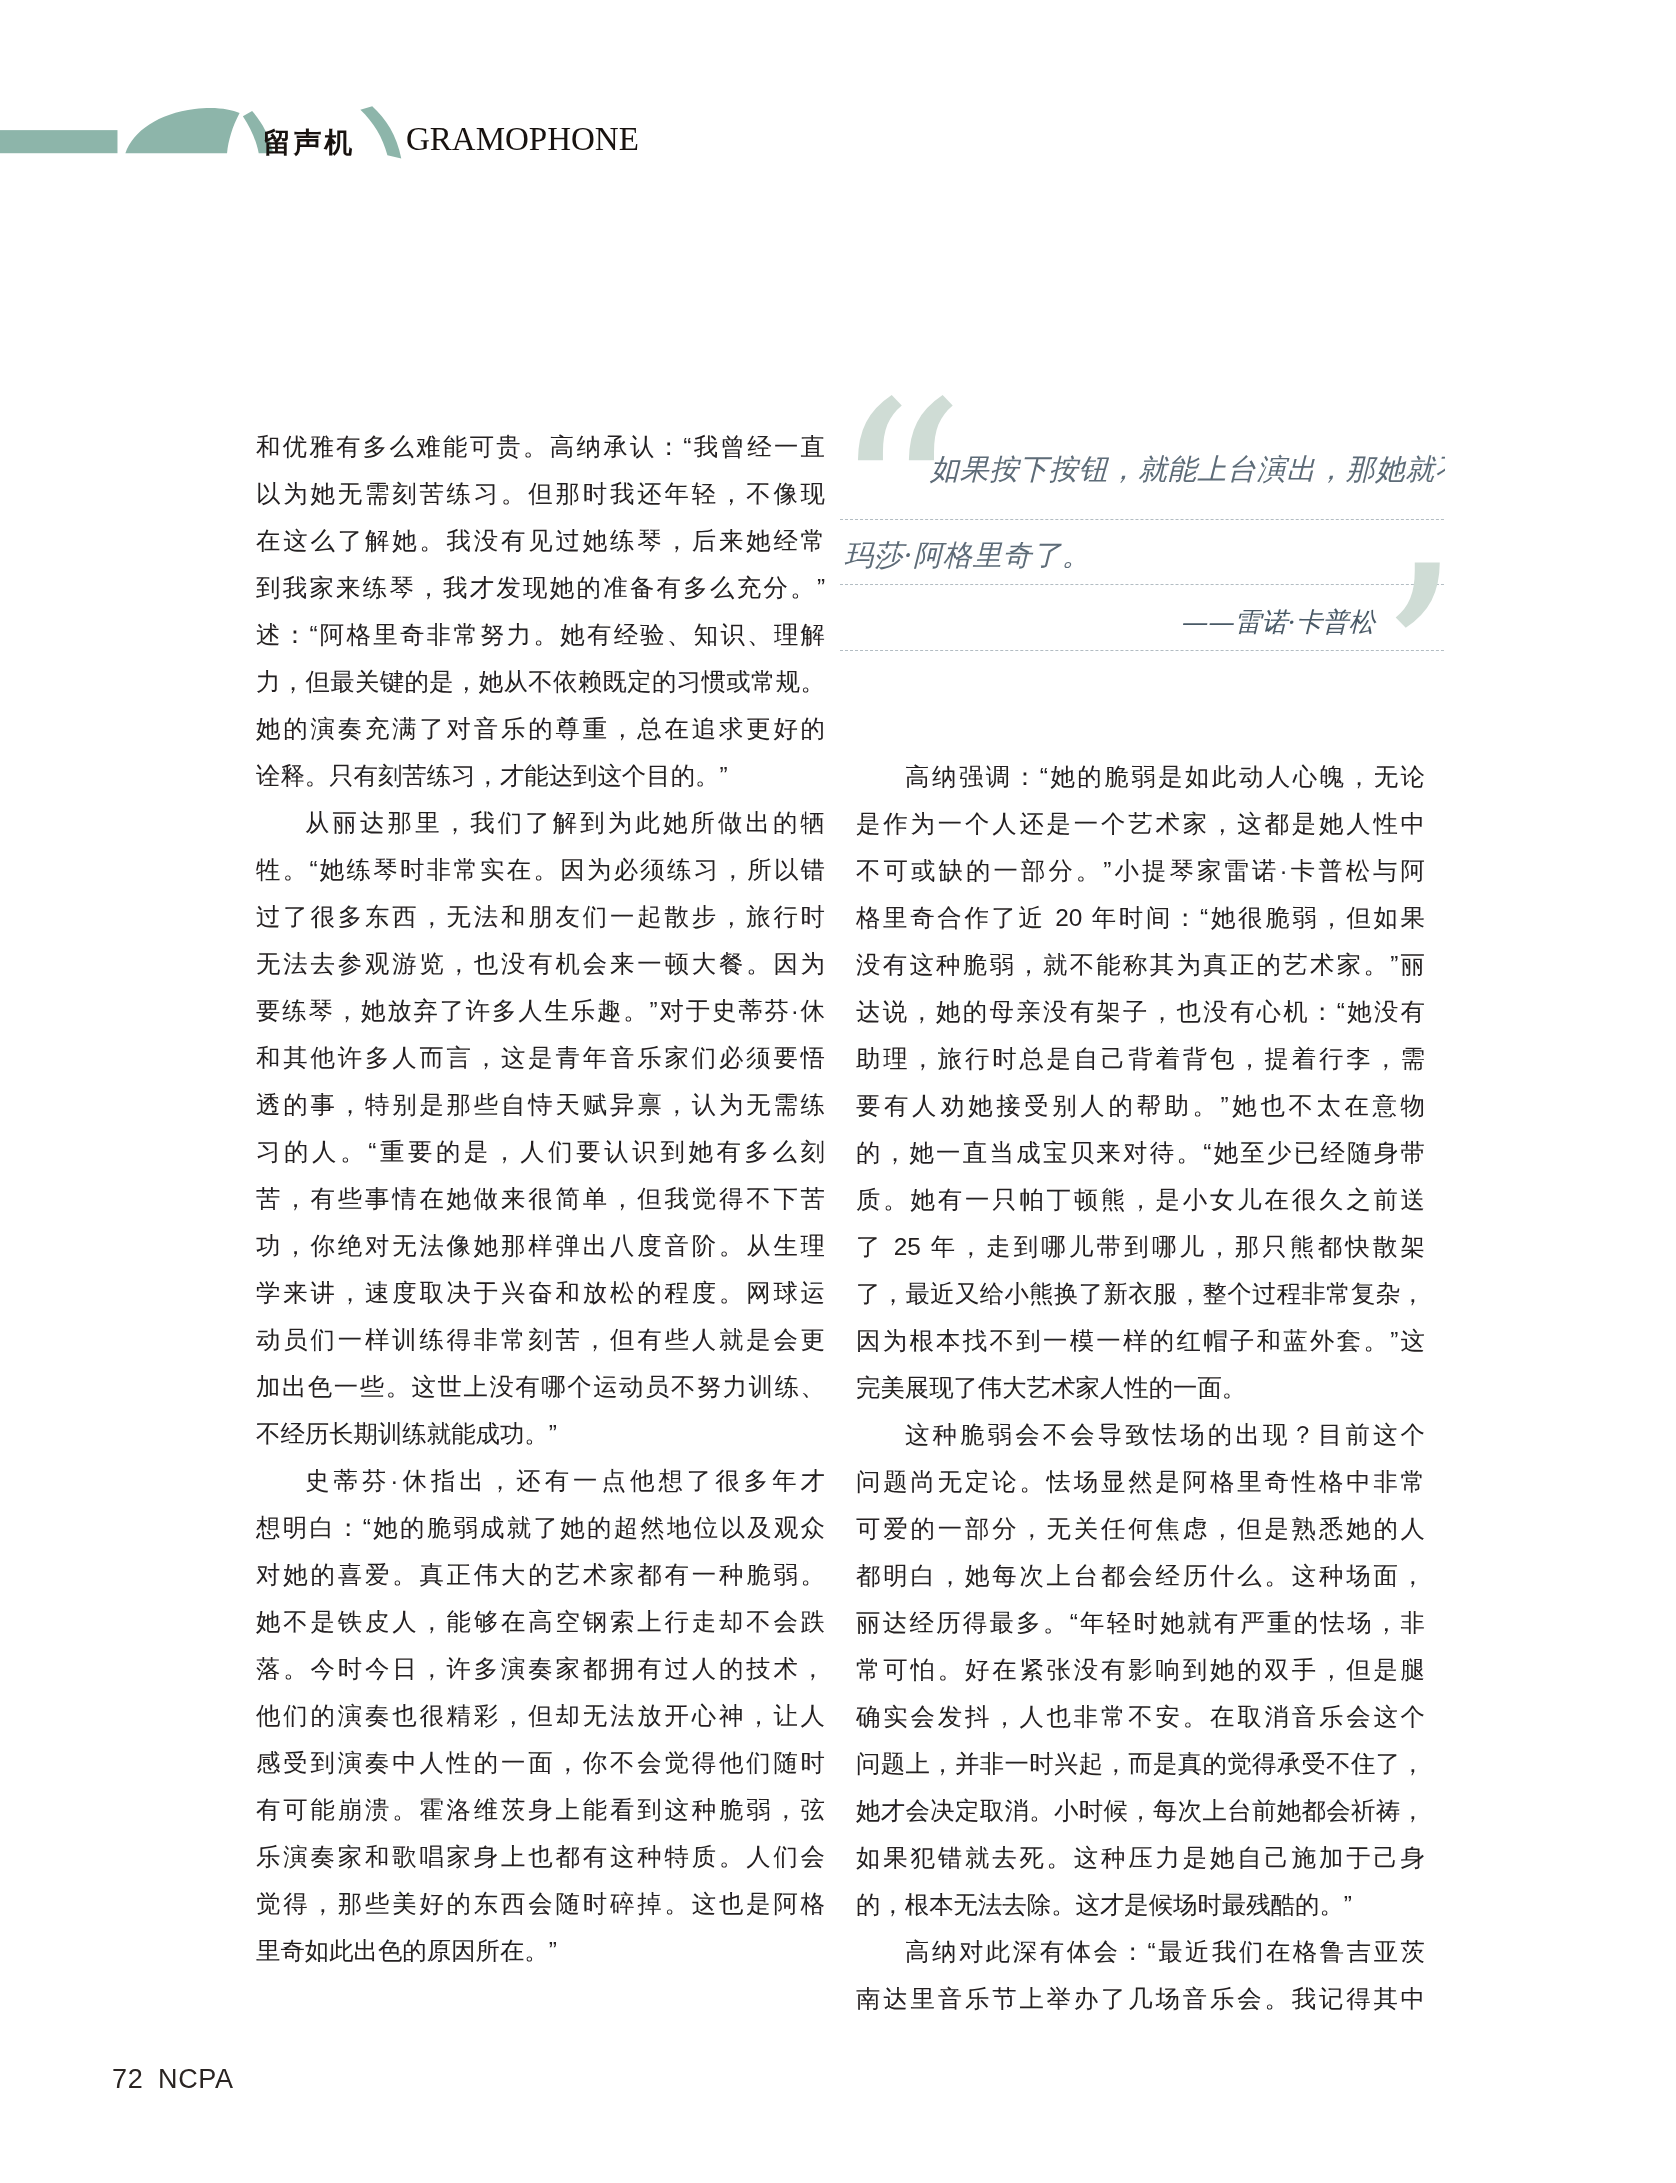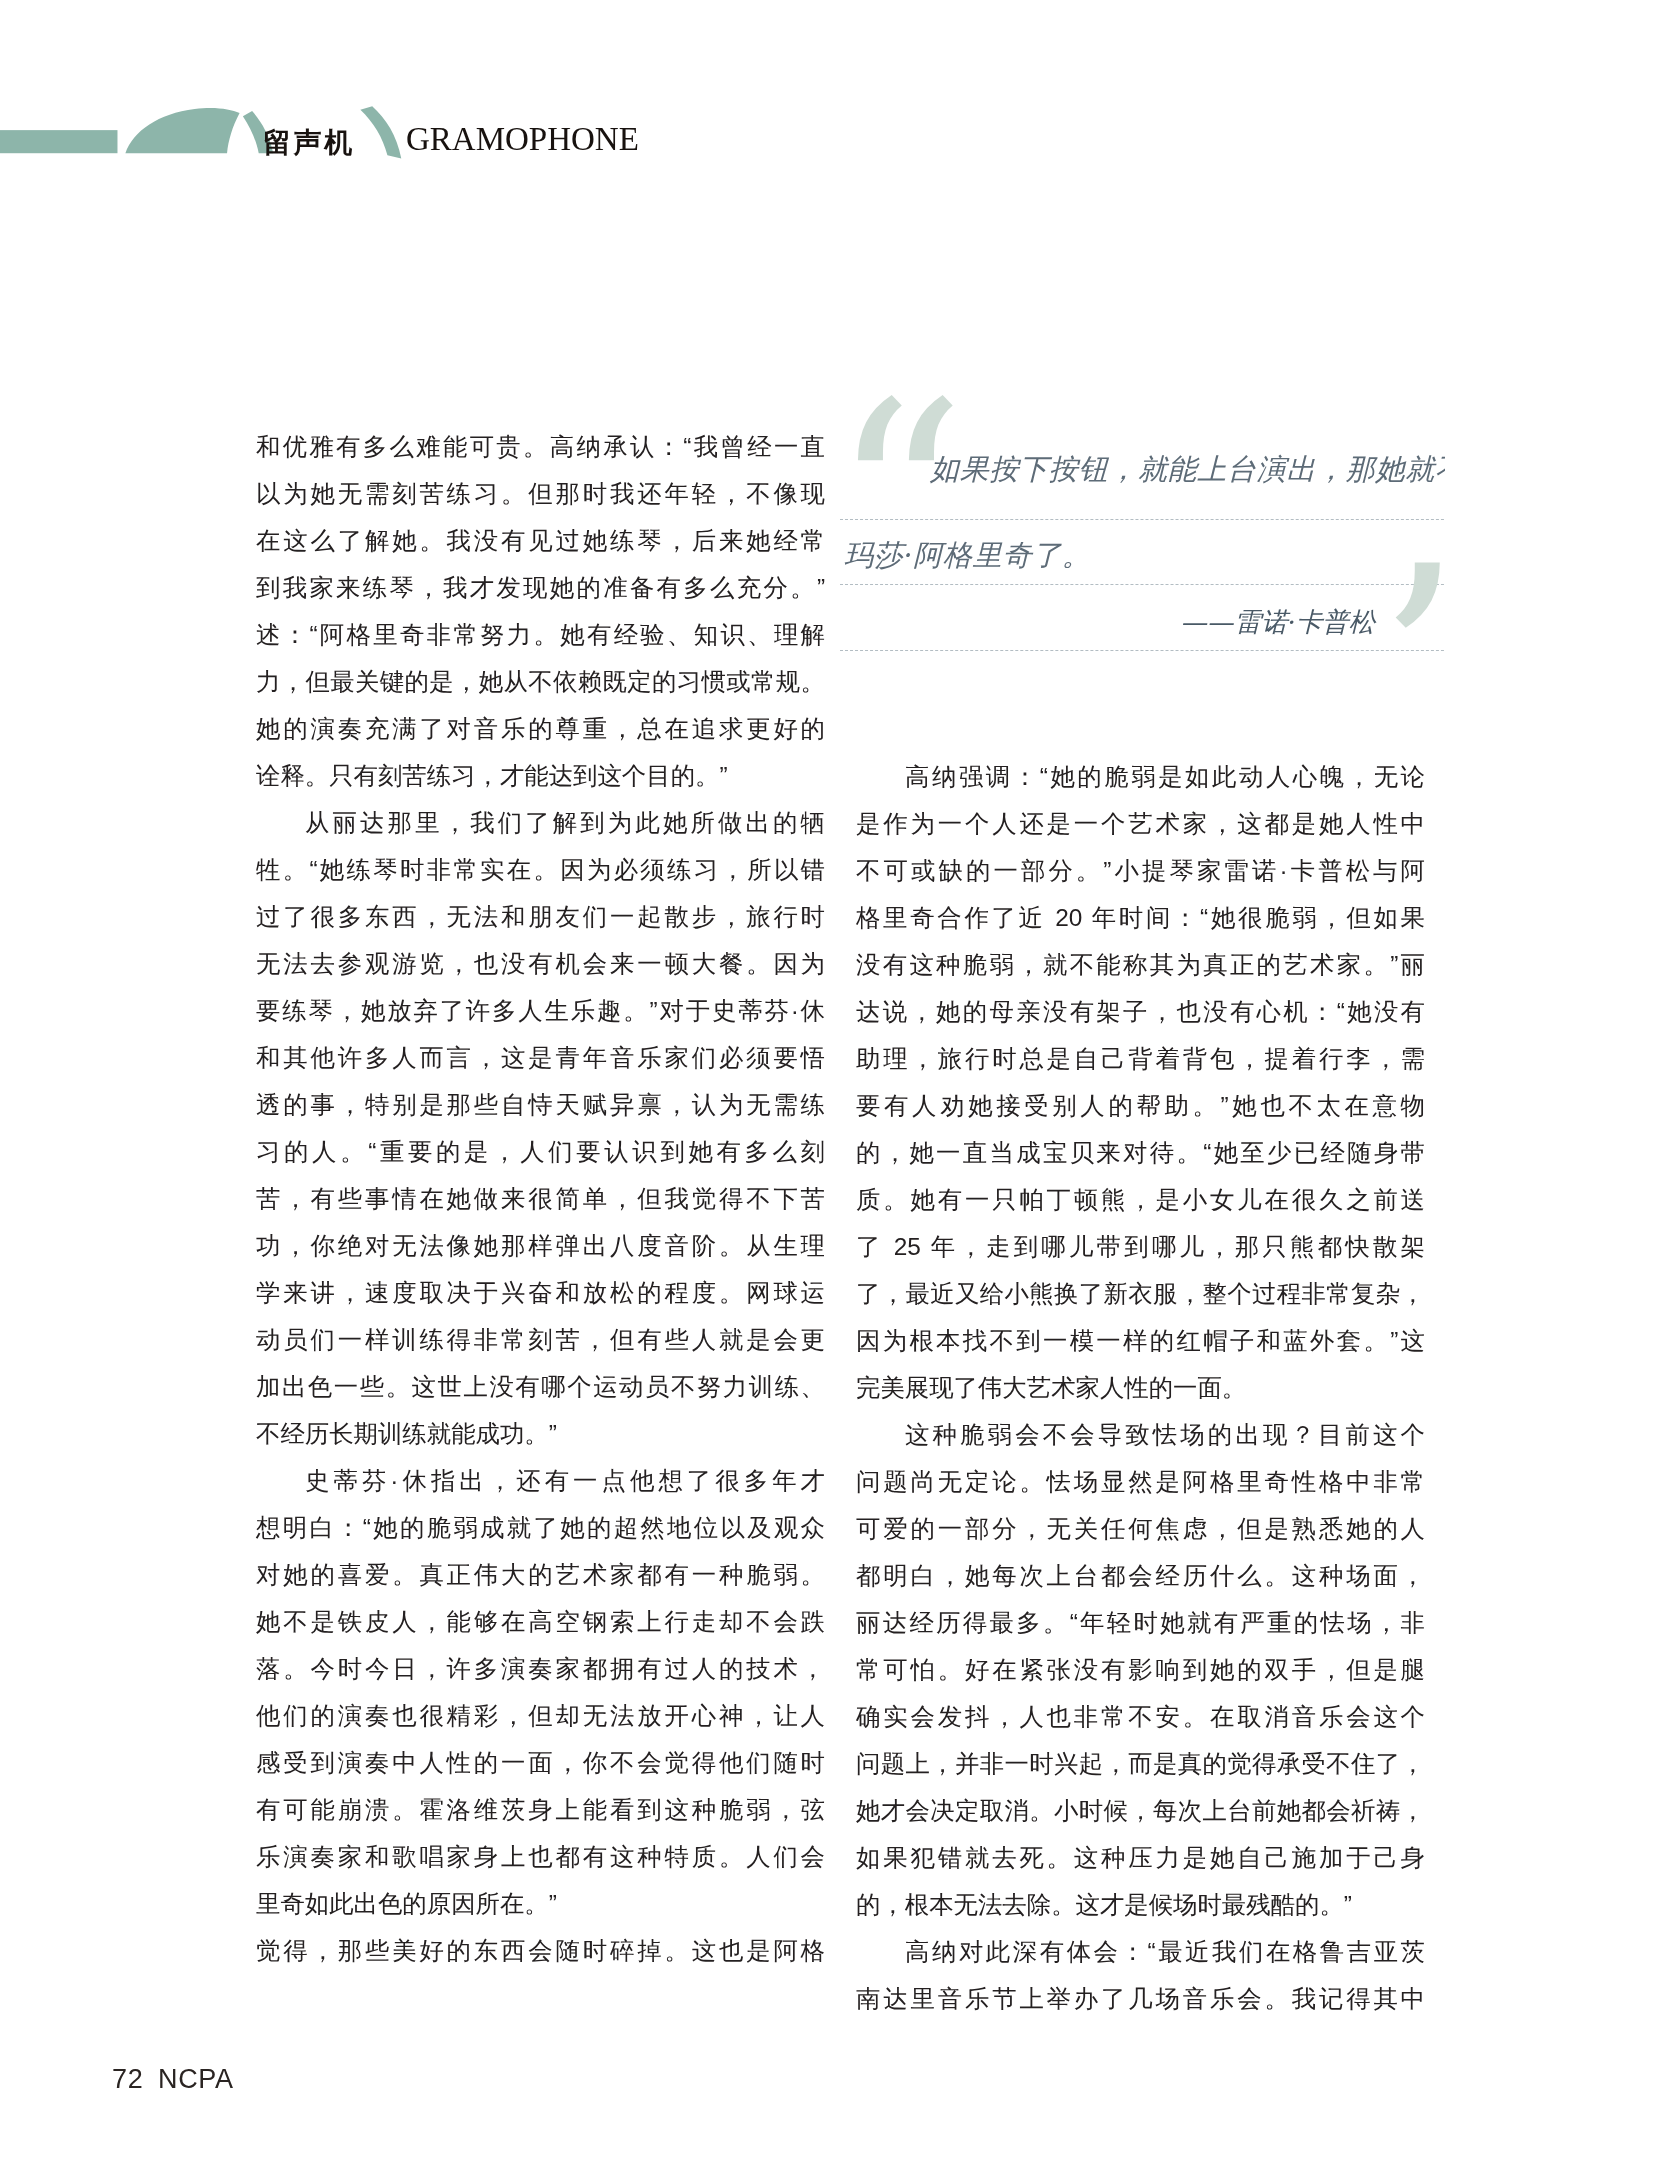--- a/index.html
+++ b/index.html
@@ -123,22 +123,22 @@
       <div class="tline end">不经历长期训练就能成功。”</div>
       <div class="tline ind">史蒂芬·休指出，还有一点他想了很多年才</div>
       <div class="tline">想明白：“她的脆弱成就了她的超然地位以及观众</div>
       <div class="tline">对她的喜爱。真正伟大的艺术家都有一种脆弱。</div>
       <div class="tline">她不是铁皮人，能够在高空钢索上行走却不会跌</div>
       <div class="tline">落。今时今日，许多演奏家都拥有过人的技术，</div>
       <div class="tline">他们的演奏也很精彩，但却无法放开心神，让人</div>
       <div class="tline">感受到演奏中人性的一面，你不会觉得他们随时</div>
       <div class="tline">有可能崩溃。霍洛维茨身上能看到这种脆弱，弦</div>
       <div class="tline">乐演奏家和歌唱家身上也都有这种特质。人们会</div>
+      <div class="tline">觉得，那些美好的东西会随时碎掉。这也是阿格</div>
       <div class="tline end">里奇如此出色的原因所在。”</div>
-      <div class="tline">觉得，那些美好的东西会随时碎掉。这也是阿格</div>
     </div>
   <div class="col col-right">
       <div class="tline ind">高纳强调：“她的脆弱是如此动人心魄，无论</div>
       <div class="tline">是作为一个人还是一个艺术家，这都是她人性中</div>
       <div class="tline">不可或缺的一部分。”小提琴家雷诺·卡普松与阿</div>
       <div class="tline">格里奇合作了近 20 年时间：“她很脆弱，但如果</div>
       <div class="tline">没有这种脆弱，就不能称其为真正的艺术家。”丽</div>
       <div class="tline">达说，她的母亲没有架子，也没有心机：“她没有</div>
       <div class="tline">助理，旅行时总是自己背着背包，提着行李，需</div>
       <div class="tline">要有人劝她接受别人的帮助。”她也不太在意物</div>

